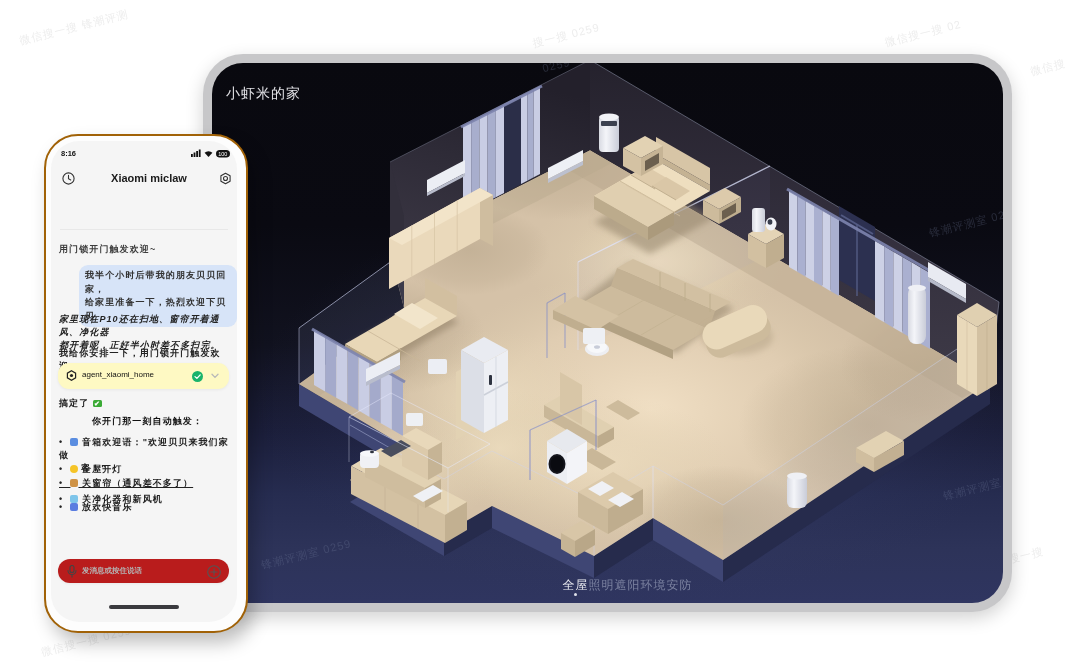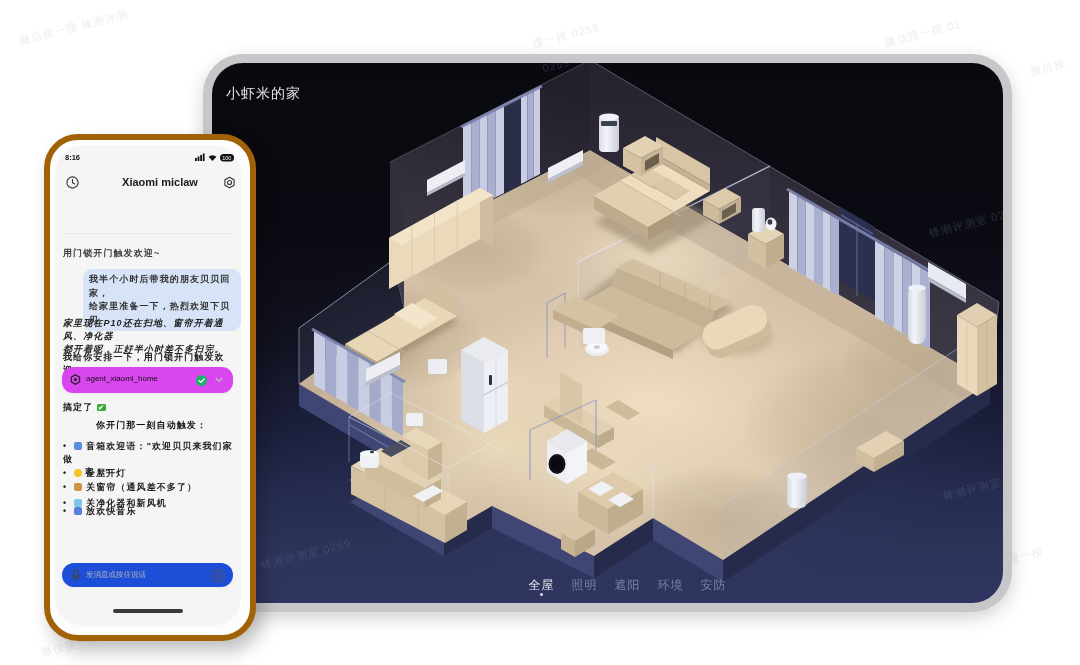--- a/index.html
+++ b/index.html
@@ -4,36 +4,36 @@
 <style>
 html,body{margin:0;padding:0;}
 body{width:1080px;height:665px;background:#ffffff;font-family:"Liberation Sans",sans-serif;overflow:hidden;position:relative;}
 .wm{position:absolute;color:#ededed;font-size:11px;transform:rotate(-14deg);white-space:nowrap;letter-spacing:1px;}
 .wmd{position:absolute;color:rgba(120,128,160,0.28);font-size:11px;transform:rotate(-14deg);white-space:nowrap;letter-spacing:1px;z-index:5;}
 
 #tablet{position:absolute;left:203px;top:54px;width:809px;height:558px;background:#c7c7c9;border-radius:40px;box-shadow:0 6px 18px rgba(0,0,0,0.18);}
 #screen{position:absolute;left:9px;top:9px;width:791px;height:540px;border-radius:31px;overflow:hidden;background:linear-gradient(180deg,#09090f 0%,#0a0a12 30%,#11121f 52%,#1b1e3a 68%,#262c50 80%,#2d3359 90%,#2f3560 100%);}
 #screen svg{position:absolute;left:0;top:0;}
 #title{position:absolute;left:14px;top:22px;color:#e3e3e7;font-size:14px;letter-spacing:1px;}
-#nav{position:absolute;left:20px;top:514px;width:100%;display:flex;justify-content:center;gap:17px;font-size:12px;color:#7b82a0;letter-spacing:1px;}
+#nav{position:absolute;left:20px;top:514px;width:100%;display:flex;justify-content:center;font-size:12px;color:#7b82a0;letter-spacing:1px;}
 #nav .act{color:#ecedf2;position:relative;}
 #nav .act:after{content:"";position:absolute;left:50%;margin-left:-1.5px;top:16px;width:3px;height:3px;border-radius:50%;background:#dfe1ea;}
 
-#phone{position:absolute;left:44px;top:134px;width:200px;height:495px;background:#fdfdfd;border-radius:34px;border:6px solid #a16207;box-shadow:6px 10px 18px rgba(0,0,0,0.25);}
+#phone{position:absolute;left:44px;top:134px;width:200px;height:495px;background:#fdfdfd;border-radius:34px;border:2px solid #a16207;box-shadow:6px 10px 18px rgba(0,0,0,0.25);}
 #pscreen{position:absolute;left:5px;top:5px;width:186px;height:481px;border-radius:28px;background:#f5f5f5;overflow:hidden;font-size:9px;color:#222;}
 #pstatus{position:absolute;left:0;top:8px;width:100%;height:10px;}
 #ptime{position:absolute;left:10px;top:0;font-size:7.5px;font-weight:bold;color:#111;}
 #picons{position:absolute;right:4px;top:0;}
 #phead{position:absolute;left:0;top:30px;width:100%;height:16px;}
-#ptitle{position:absolute;left:12px;top:1px;width:100%;text-align:center;font-size:11px;font-weight:bold;color:#1a1a1a;}
+#ptitle{position:absolute;left:5px;top:1px;width:100%;text-align:center;font-size:11px;font-weight:bold;color:#1a1a1a;}
 .pbody{position:absolute;left:8px;width:177px;line-height:1.45;letter-spacing:1.1px;font-weight:600;}
 .mut{color:#3c3c3c;}
 .bub{position:absolute;left:28px;width:158px;background:#d7e4f8;border-radius:9px;padding:4px 6px;line-height:1.5;color:#333;box-sizing:border-box;letter-spacing:1.1px;font-weight:600;}
-.card{position:absolute;left:7px;width:171px;height:26px;background:#d946ef;border-radius:11px;box-shadow:0 1px 3px rgba(0,0,0,0.06);}
-.inbar{position:absolute;left:7px;width:171px;height:24px;background:#1d4ed8;border-radius:13px;box-shadow:0 1px 3px rgba(0,0,0,0.05);}
+.card{position:absolute;left:7px;width:171px;height:26px;background:#fef9c3;border-radius:11px;box-shadow:0 1px 3px rgba(0,0,0,0.06);}
+.inbar{position:absolute;left:7px;width:171px;height:24px;background:#b91c1c;border-radius:13px;box-shadow:0 1px 3px rgba(0,0,0,0.05);font-weight:bold;}
 .hr{position:absolute;left:9px;width:168px;height:1px;background:#e8e8e8;}
 .emo{display:inline-block;width:8px;height:8px;border-radius:2px;vertical-align:-1px;}
 #homebar{position:absolute;left:58px;top:464px;width:70px;height:3.5px;border-radius:2px;background:#3a3a3e;}
 </style>
 </head>
 <body>
 
 <div class="wm" style="left:18px;top:20px;">微信搜一搜 锋潮评测</div>
 <div class="wm" style="left:532px;top:28px;">搜一搜 0259</div>
 <div class="wm" style="left:884px;top:26px;">微信搜一搜 02</div>
@@ -374,21 +374,21 @@
           <path d="M3 5.6 L4.9 7.4 L8.2 3.9" stroke="#fff" stroke-width="1.3" fill="none" stroke-linecap="round" stroke-linejoin="round"></path>
         </svg>
     <svg style="position:absolute;right:10px;top:10px" width="8" height="6" viewBox="0 0 8 6">
           <path d="M1 1.2 L4 4.4 L7 1.2" stroke="#b9b9b9" stroke-width="1.3" fill="none" stroke-linecap="round"></path>
         </svg>
   </div>
   <div class="pbody" style="top:256px;">搞定了 <span style="color:#fff;background:#3aaa35;border-radius:1.5px;padding:0 1px;font-size:7px;">✔</span></div>
   <div class="pbody" style="top:274px;font-weight:bold;color:#111;text-align:center;">你开门那一刻自动触发：</div>
   <div class="pbody" style="top:295px;">•&nbsp; <span class="emo" style="background:#5a8de0"></span> 音箱欢迎语："欢迎贝贝来我们家做<br><span style="margin-left:22px">客！"</span></div>
   <div class="pbody" style="top:322px;">•&nbsp; <span class="emo" style="background:#f5c427;border-radius:50%"></span> 全屋开灯</div>
-  <div class="pbody" style="top:336px;">•&nbsp; <span class="emo" style="background:#cf9346"></span> 关窗帘（通风差不多了）</div>
+  <div class="pbody" style="top:336px;text-decoration:underline;">•&nbsp; <span class="emo" style="background:#cf9346"></span> 关窗帘（通风差不多了）</div>
   <div class="pbody" style="top:352px;">•&nbsp; <span class="emo" style="background:#7ec5ea"></span> 关净化器和新风机</div>
   <div class="pbody" style="top:360px;">•&nbsp; <span class="emo" style="background:#5a7de0"></span> 放欢快音乐</div>
   <div class="inbar" style="top:418px;">
     <svg style="position:absolute;left:9px;top:6px" width="10" height="13" viewBox="0 0 10 13">
           <rect x="3" y="0.5" width="4" height="7" rx="2" fill="none" stroke="#444" stroke-width="1.1"></rect>
           <path d="M1 5.5 a4 4 0 0 0 8 0 M5 9.5 V12" fill="none" stroke="#444" stroke-width="1.1" stroke-linecap="round"></path>
         </svg>
     <span style="position:absolute;left:24px;top:7px;color:#b5b5b5;font-size:7.5px;">发消息或按住说话</span>
     <svg style="position:absolute;right:8px;top:5.5px" width="14" height="14" viewBox="0 0 14 14">
           <circle cx="7" cy="7" r="6.3" fill="none" stroke="#555" stroke-width="1.1"></circle>

